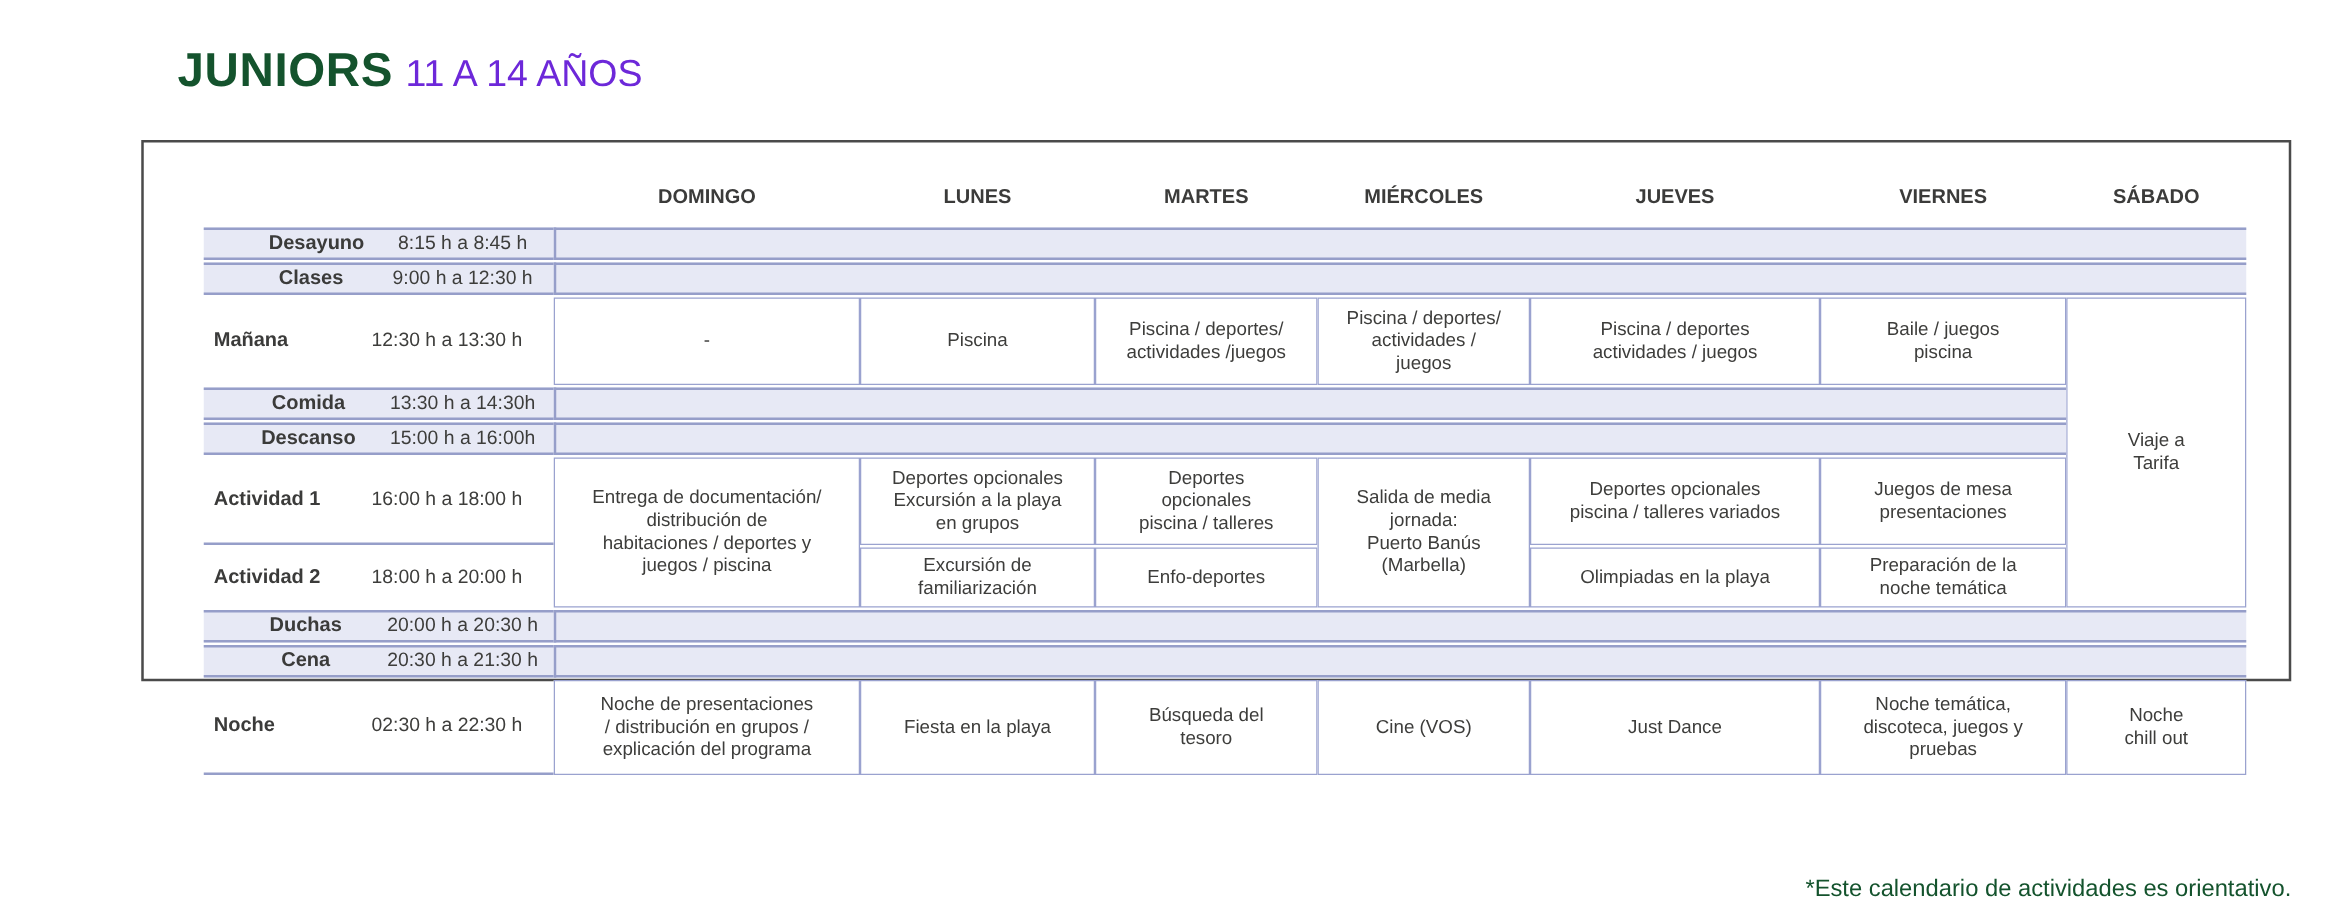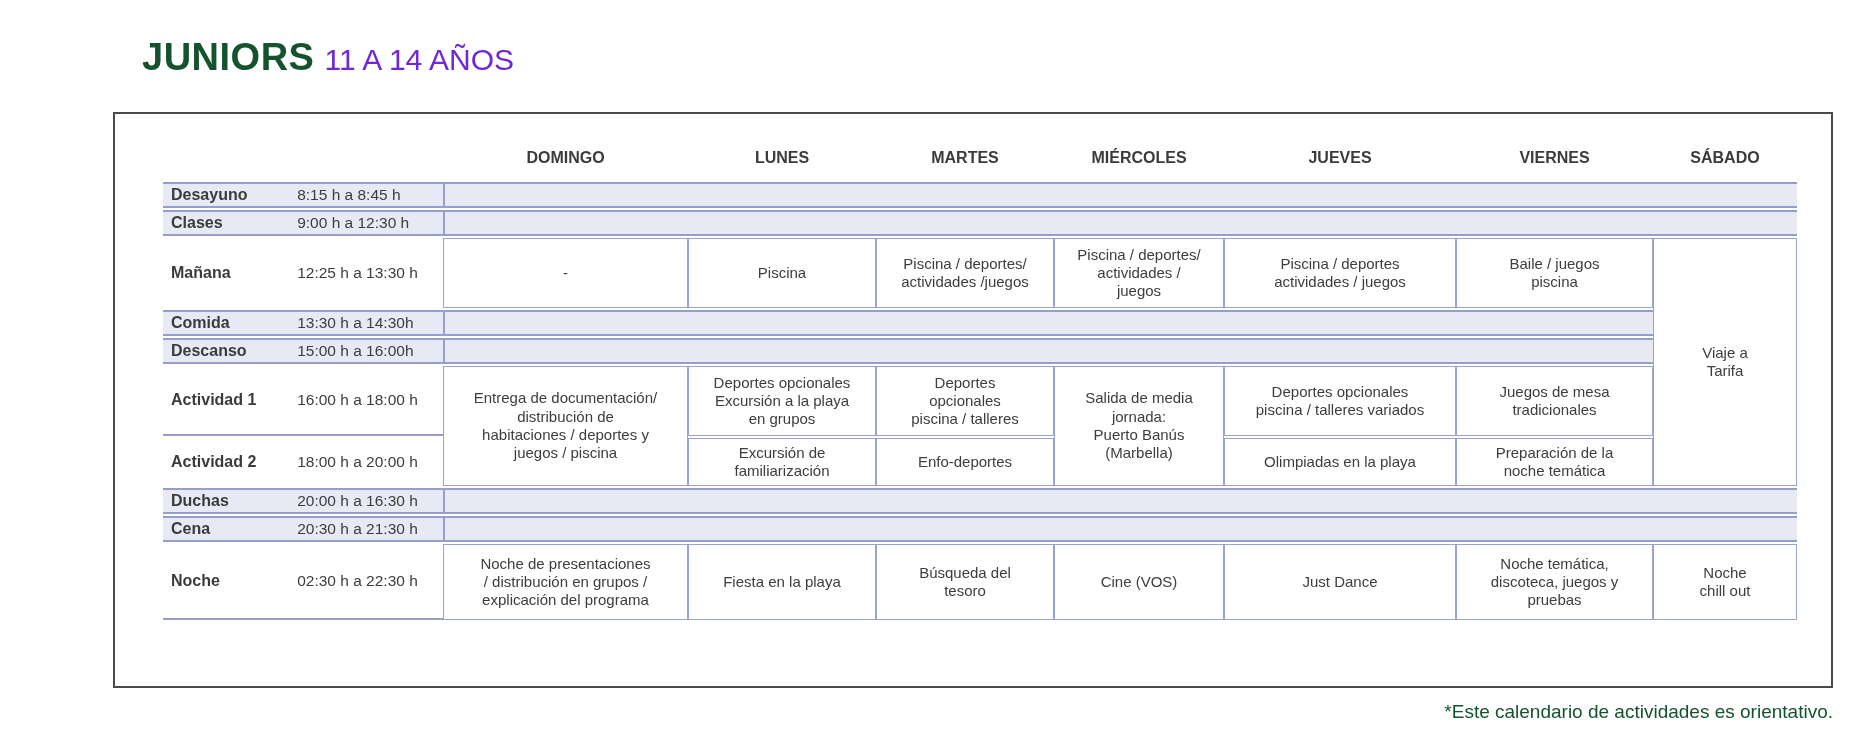--- a/index.html
+++ b/index.html
@@ -5,31 +5,31 @@
   html,body{margin:0;padding:0;}
   body{
     width:1876px;height:735px;position:relative;background:#ffffff;
     font-family:"Liberation Sans", sans-serif;color:#3d3d3b;overflow:hidden;
   }
   .title-wrap{position:absolute;left:142px;top:36px;white-space:nowrap;}
   .title{color:#14532d;font-weight:bold;font-size:38px;letter-spacing:.5px;}
   .subtitle{color:#6d28d9;font-size:30px;margin-left:10px;}
 
   .board{
-    position:absolute;left:113px;top:112px;width:1720px;height:576px;
+    position:absolute;left:113px;top:112px;width:1720px;height:433px;
     border:2px solid #4a4a4a;box-sizing:border-box;background:#ffffff;
   }
   table.sched{
     position:absolute;left:48px;top:24px;width:1634px;
     border-collapse:separate;border-spacing:0 2px;table-layout:fixed;
   }
   td{box-sizing:border-box;font-size:15px;line-height:1.22;vertical-align:middle;padding:2px 5px;}
   tr.r-head td{height:40px;vertical-align:bottom;padding-bottom:12px;
     font-weight:bold;font-size:16px;text-align:center;color:#3b3b3a;}
-  tr.r-band td{height:26px;}
+  tr.r-band td{height:26px;text-align:center;}
   tr.r-manana td{height:70px;}
   tr.r-act1 td{height:70px;}
   tr.r-act2 td{height:48px;}
   tr.r-noche td{height:76px;}
 
   .band{background:#e7e9f5;border-top:2px solid #969ec9;border-bottom:2px solid #969ec9;}
   .band.content{border-left:2px solid #969ec9;}
   .labeltime{padding:0 0 0 8px;white-space:nowrap;}
   .labeltime .lbl{display:inline-block;width:122px;font-weight:bold;font-size:16px;color:#3b3b3a;}
   .labeltime .time{font-size:15.5px;color:#3d3d3b;}
@@ -86,21 +86,21 @@
       <td colspan="2" class="band labeltime">
         <span class="lbl">Clases</span>
         <span class="time">9:00 h a 12:30 h</span>
       </td>
       <td colspan="7" class="band content"></td>
     </tr>
 
     <tr class="r-manana">
       <td colspan="2" class="labeltime">
         <span class="lbl">Mañana</span>
-        <span class="time">12:25 h a 13:30 h</span>
+        <span class="time">12:30 h a 13:30 h</span>
       </td>
       <td class="cell">-</td>
       <td class="cell">Piscina</td>
       <td class="cell">Piscina / deportes/
 actividades /juegos</td>
       <td class="cell">Piscina / deportes/
 actividades /
 juegos</td>
       <td class="cell">Piscina / deportes
 actividades / juegos</td>
@@ -141,40 +141,40 @@
       <td class="cell">Deportes
 opcionales
 piscina / talleres</td>
       <td class="cell" rowspan="2">Salida de media
 jornada:
 Puerto Banús
 (Marbella)</td>
       <td class="cell">Deportes opcionales
 piscina  / talleres variados</td>
       <td class="cell">Juegos de mesa
-tradicionales</td>
+presentaciones</td>
     </tr>
 
     <tr class="r-act2">
       <td colspan="2" class="labeltime">
         <span class="lbl">Actividad 2</span>
         <span class="time">18:00 h a 20:00 h</span>
       </td>
       <td class="cell">Excursión de
 familiarización</td>
       <td class="cell">Enfo-deportes</td>
       <td class="cell">Olimpiadas en la playa</td>
       <td class="cell">Preparación de la
 noche temática</td>
     </tr>
 
     <tr class="r-band">
       <td colspan="2" class="band labeltime">
         <span class="lbl">Duchas</span>
-        <span class="time">20:00 h a 16:30 h</span>
+        <span class="time">20:00 h a 20:30 h</span>
       </td>
       <td colspan="7" class="band content"></td>
     </tr>
 
     <tr class="r-band">
       <td colspan="2" class="band labeltime">
         <span class="lbl">Cena</span>
         <span class="time">20:30 h a 21:30 h</span>
       </td>
       <td colspan="7" class="band content"></td>

